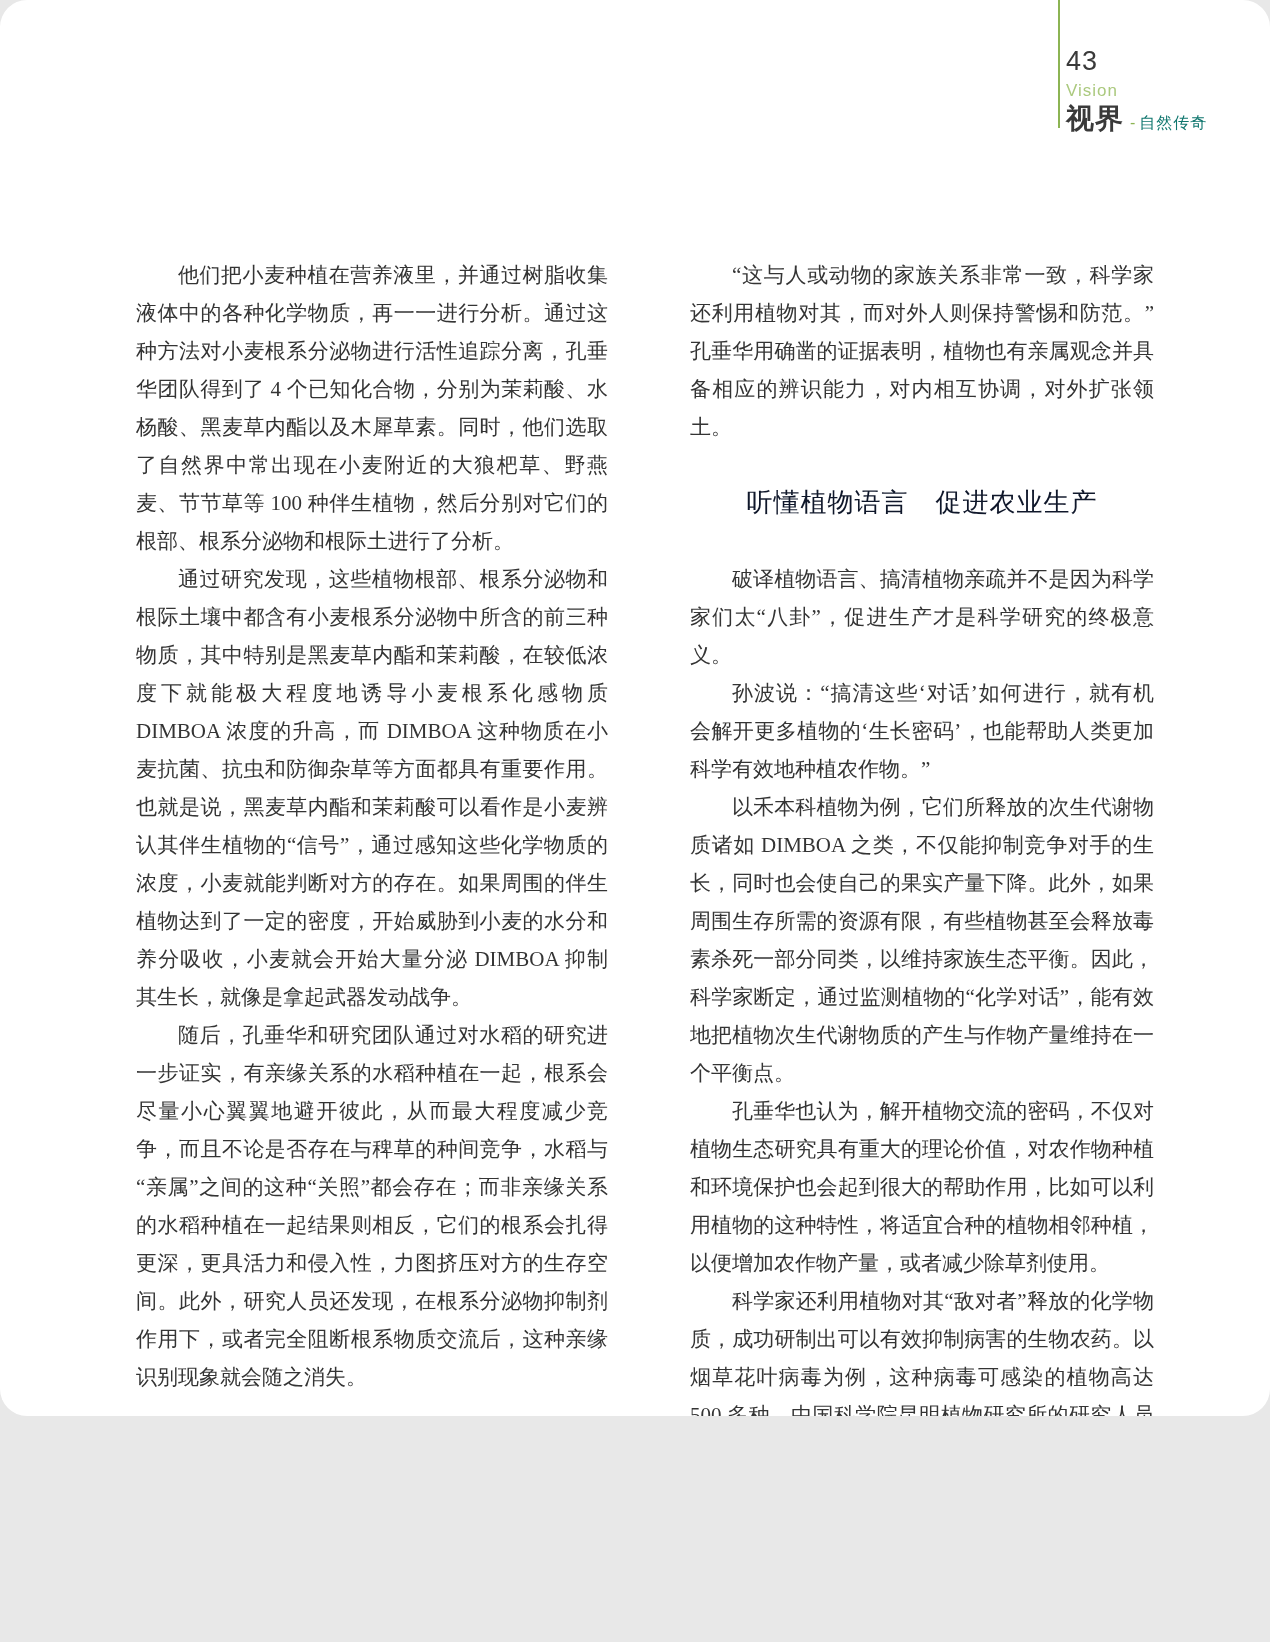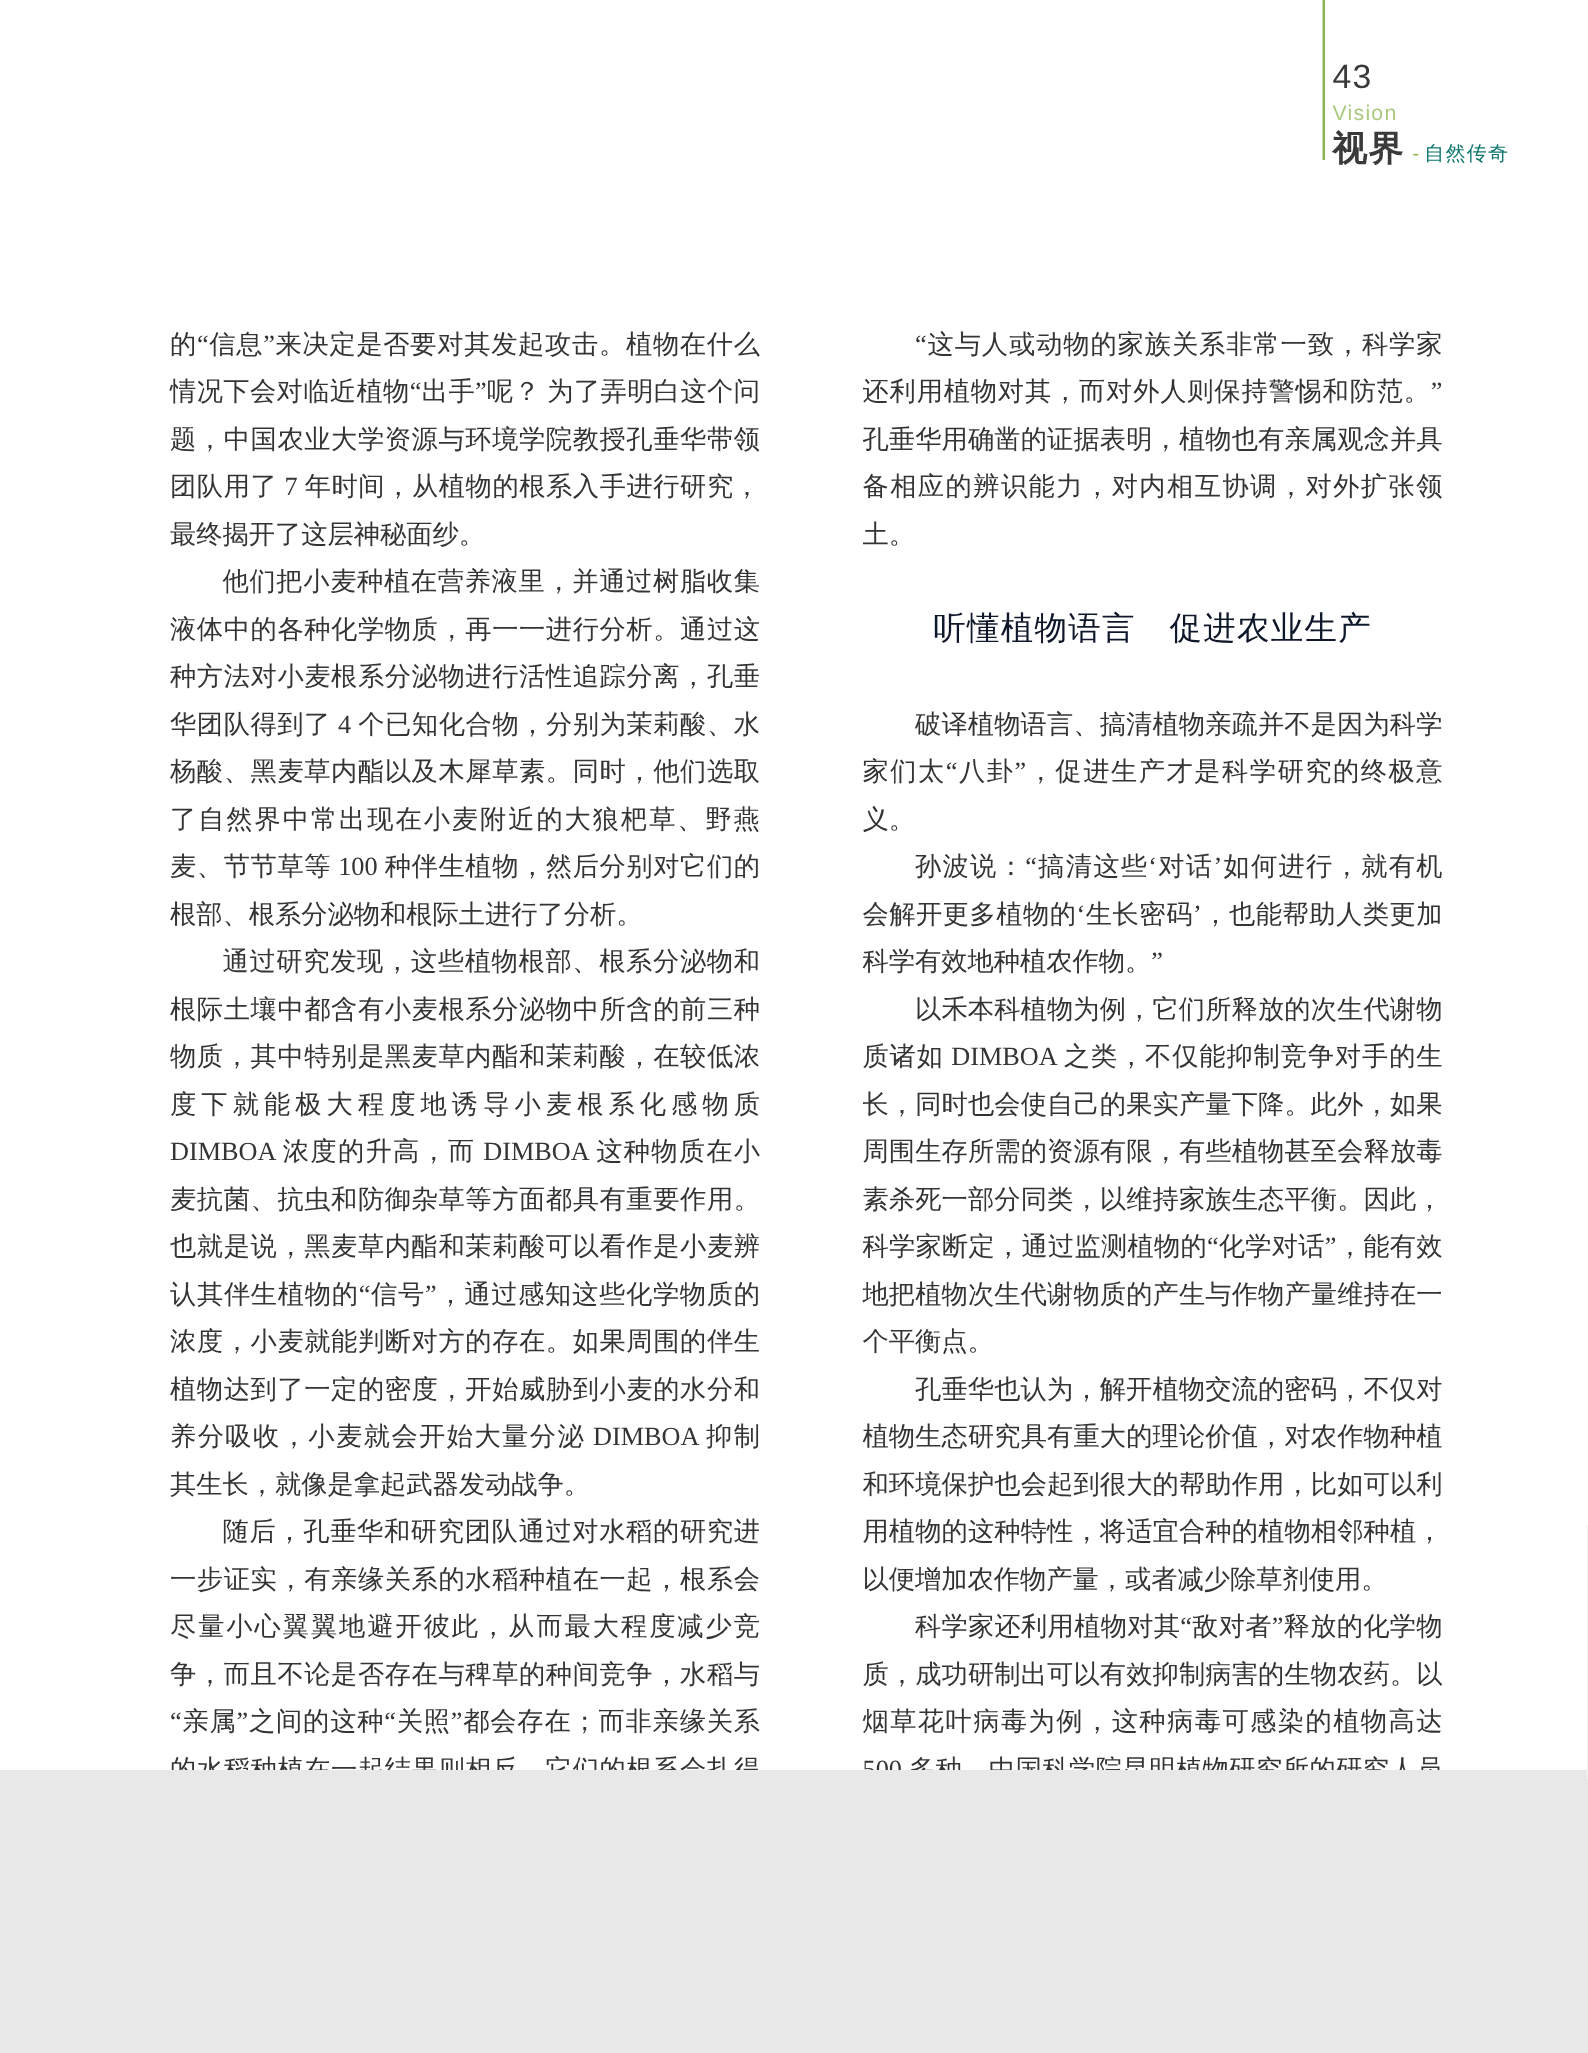--- a/index.html
+++ b/index.html
@@ -5,20 +5,21 @@
   html, body { margin: 0; padding: 0; background: #e8e8e8; }
   .page {
     position: relative;
     width: 1270px;
     height: 1416px;
     background: #ffffff;
     margin: 0 auto;
     overflow: hidden;
     font-family: "Liberation Serif", "DejaVu Serif", serif;
     color: #343434;
+    border-radius: 27px;
   }
 
   
   .accent-line {
     position: absolute;
     left: 1058px; top: 0;
     width: 2px; height: 128px;
     background: #8cb453;
   }
   .header-text {
@@ -120,21 +121,20 @@
       <div class="section-en">Vision</div>
       <div class="section-cn-row">
         <span class="cn">视界</span><span class="dash">-</span><span class="sub">自然传奇</span>
       </div>
     </div>
   </header>
 
   <main>
 
     <section class="col col-left">
-      <p class="para no-indent">的“信息”来决定是否要对其发起攻击。植物在什么情况下会对临近植物“出手”呢？ 为了弄明白这个问题，中国农业大学资源与环境学院教授孔垂华带领团队用了 7 年时间，从植物的根系入手进行研究，最终揭开了这层神秘面纱。</p>
       <p class="para">他们把小麦种植在营养液里，并通过树脂收集液体中的各种化学物质，再一一进行分析。通过这种方法对小麦根系分泌物进行活性追踪分离，孔垂华团队得到了 4 个已知化合物，分别为茉莉酸、水杨酸、黑麦草内酯以及木犀草素。同时，他们选取了自然界中常出现在小麦附近的大狼杷草、野燕麦、节节草等 100 种伴生植物，然后分别对它们的根部、根系分泌物和根际土进行了分析。</p>
       <p class="para">通过研究发现，这些植物根部、根系分泌物和根际土壤中都含有小麦根系分泌物中所含的前三种物质，其中特别是黑麦草内酯和茉莉酸，在较低浓度下就能极大程度地诱导小麦根系化感物质 DIMBOA 浓度的升高，而 DIMBOA 这种物质在小麦抗菌、抗虫和防御杂草等方面都具有重要作用。也就是说，黑麦草内酯和茉莉酸可以看作是小麦辨认其伴生植物的“信号”，通过感知这些化学物质的浓度，小麦就能判断对方的存在。如果周围的伴生植物达到了一定的密度，开始威胁到小麦的水分和养分吸收，小麦就会开始大量分泌 DIMBOA 抑制其生长，就像是拿起武器发动战争。</p>
       <p class="para">随后，孔垂华和研究团队通过对水稻的研究进一步证实，有亲缘关系的水稻种植在一起，根系会尽量小心翼翼地避开彼此，从而最大程度减少竞争，而且不论是否存在与稗草的种间竞争，水稻与“亲属”之间的这种“关照”都会存在；而非亲缘关系的水稻种植在一起结果则相反，它们的根系会扎得更深，更具活力和侵入性，力图挤压对方的生存空间。此外，研究人员还发现，在根系分泌物抑制剂作用下，或者完全阻断根系物质交流后，这种亲缘识别现象就会随之消失。</p>
     </section>
 
     <section class="col col-right">
       <p class="para">“这与人或动物的家族关系非常一致，科学家还利用植物对其，而对外人则保持警惕和防范。”孔垂华用确凿的证据表明，植物也有亲属观念并具备相应的辨识能力，对内相互协调，对外扩张领土。</p>
       <h2 class="subhead">听懂植物语言　促进农业生产</h2>
       <p class="para">破译植物语言、搞清植物亲疏并不是因为科学家们太“八卦”，促进生产才是科学研究的终极意义。</p>
       <p class="para">孙波说：“搞清这些‘对话’如何进行，就有机会解开更多植物的‘生长密码’，也能帮助人类更加科学有效地种植农作物。”</p>

